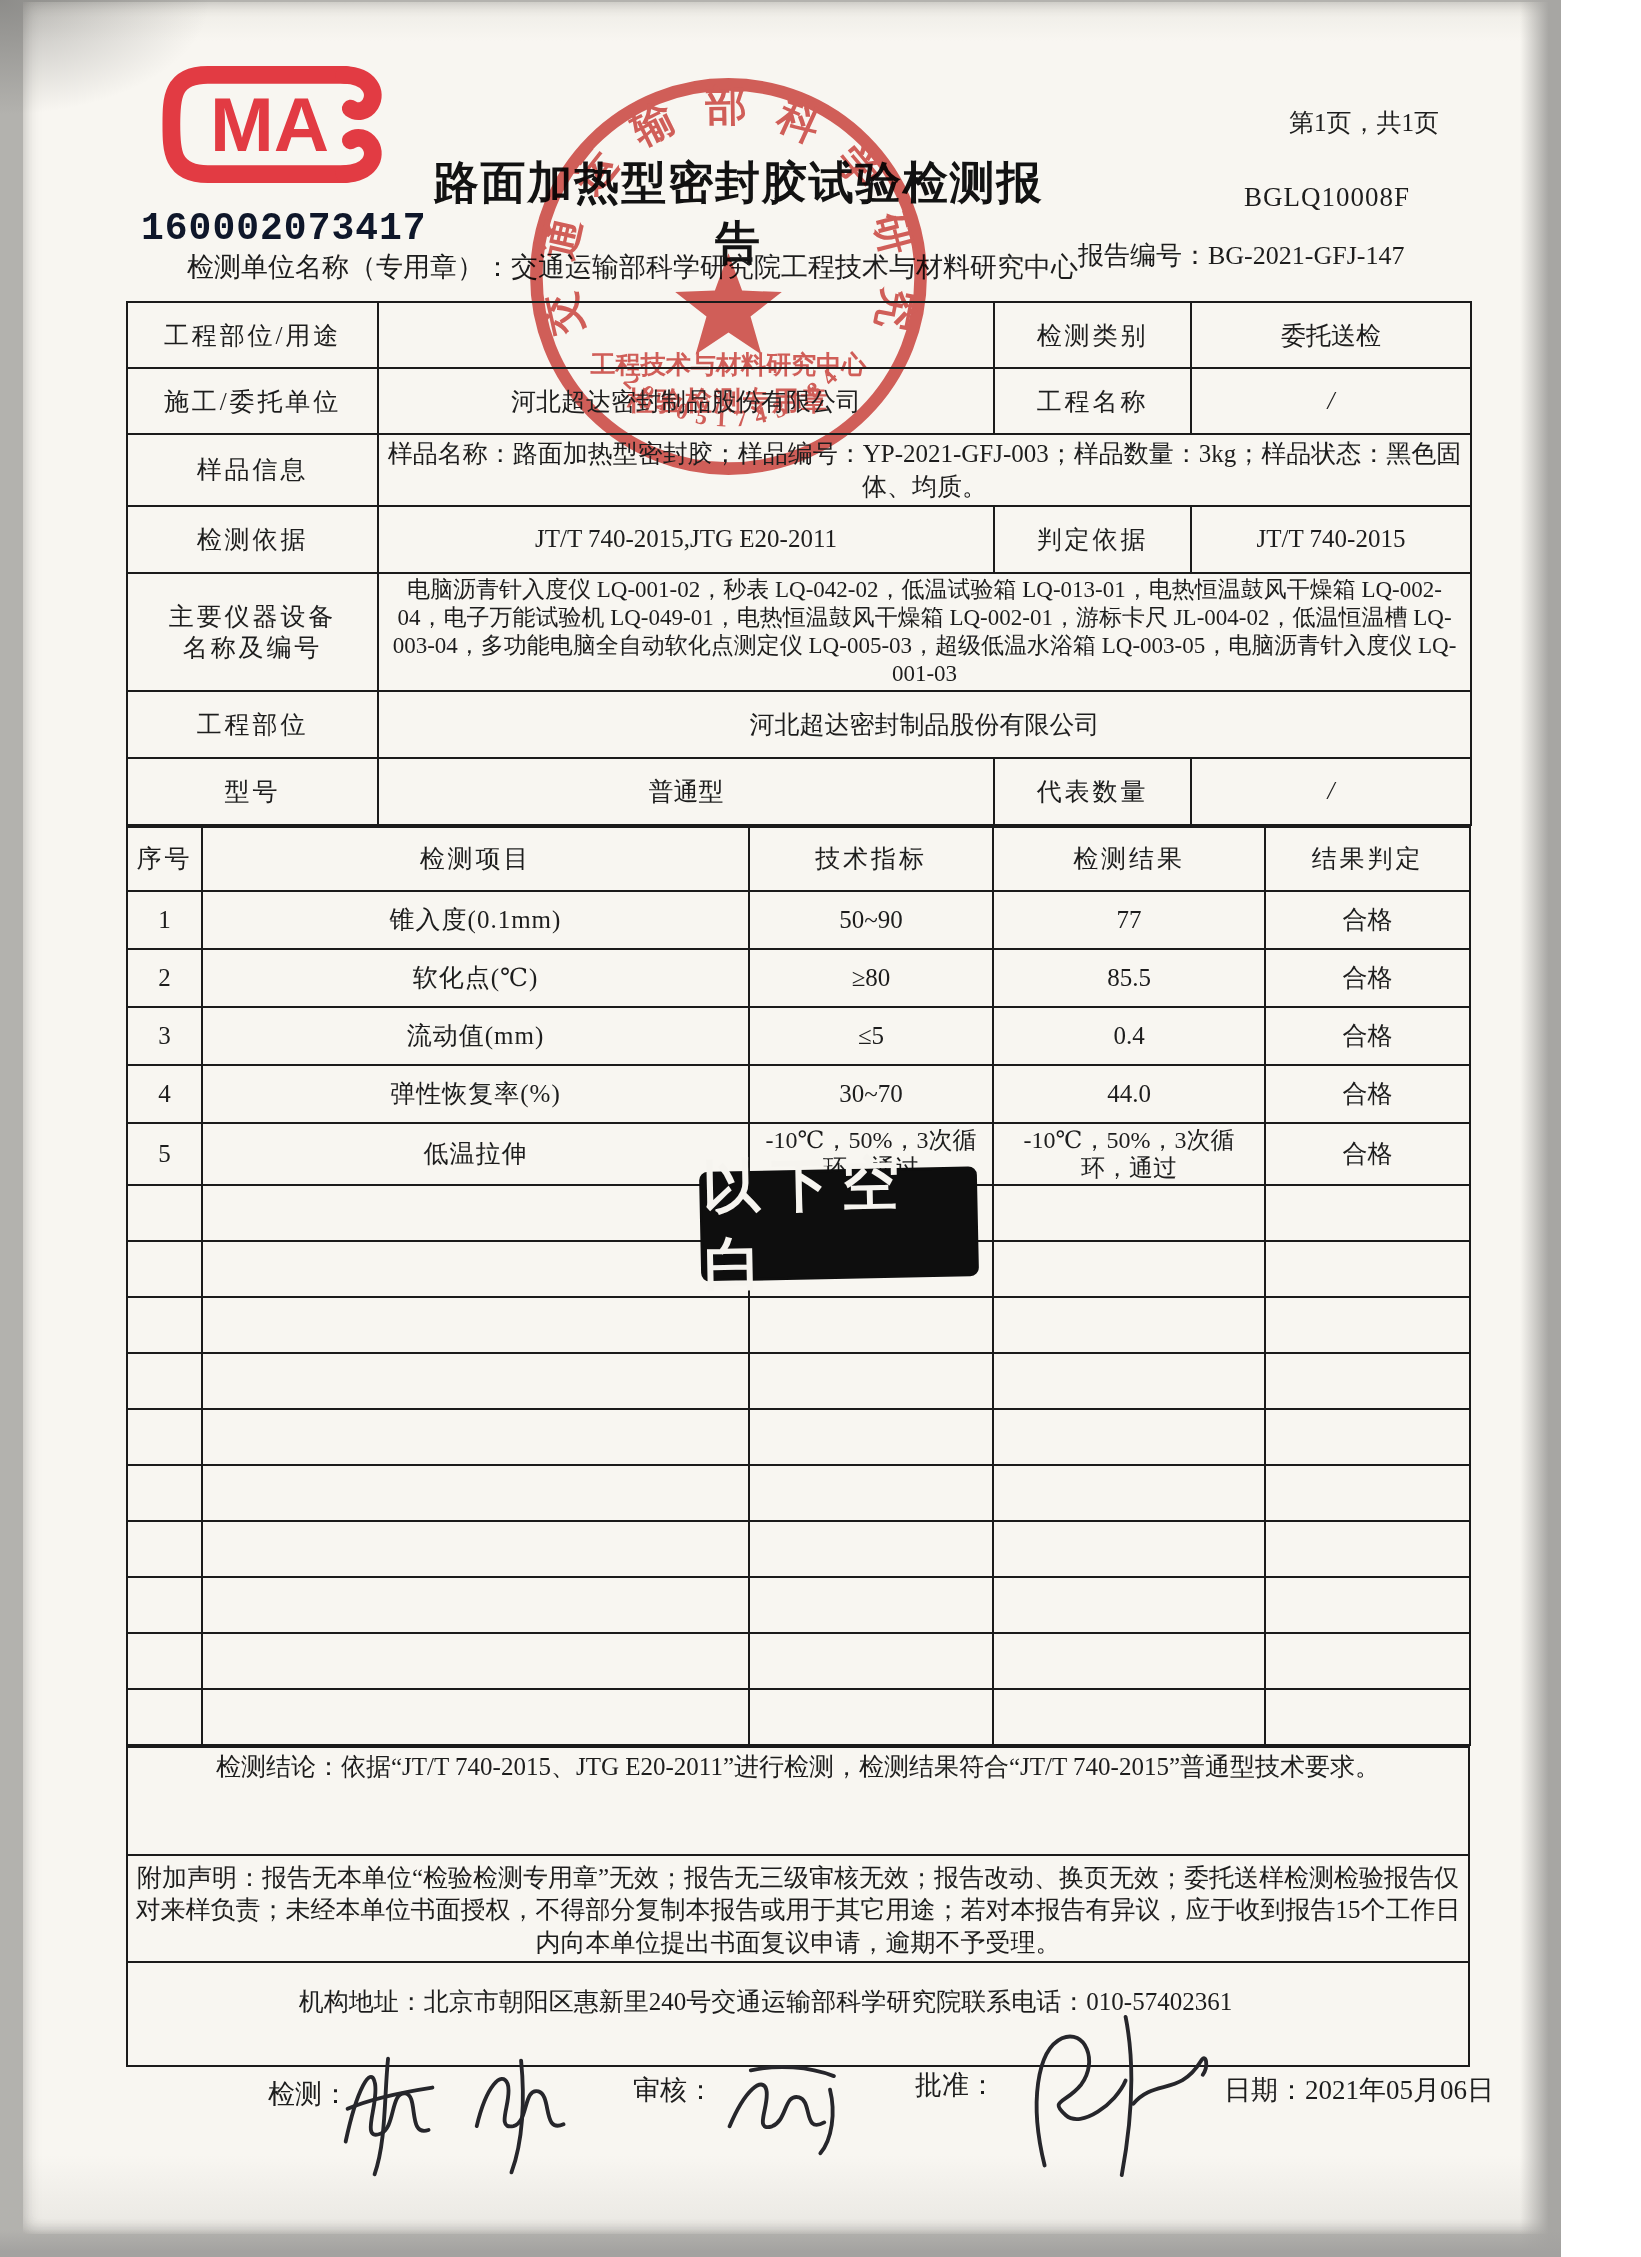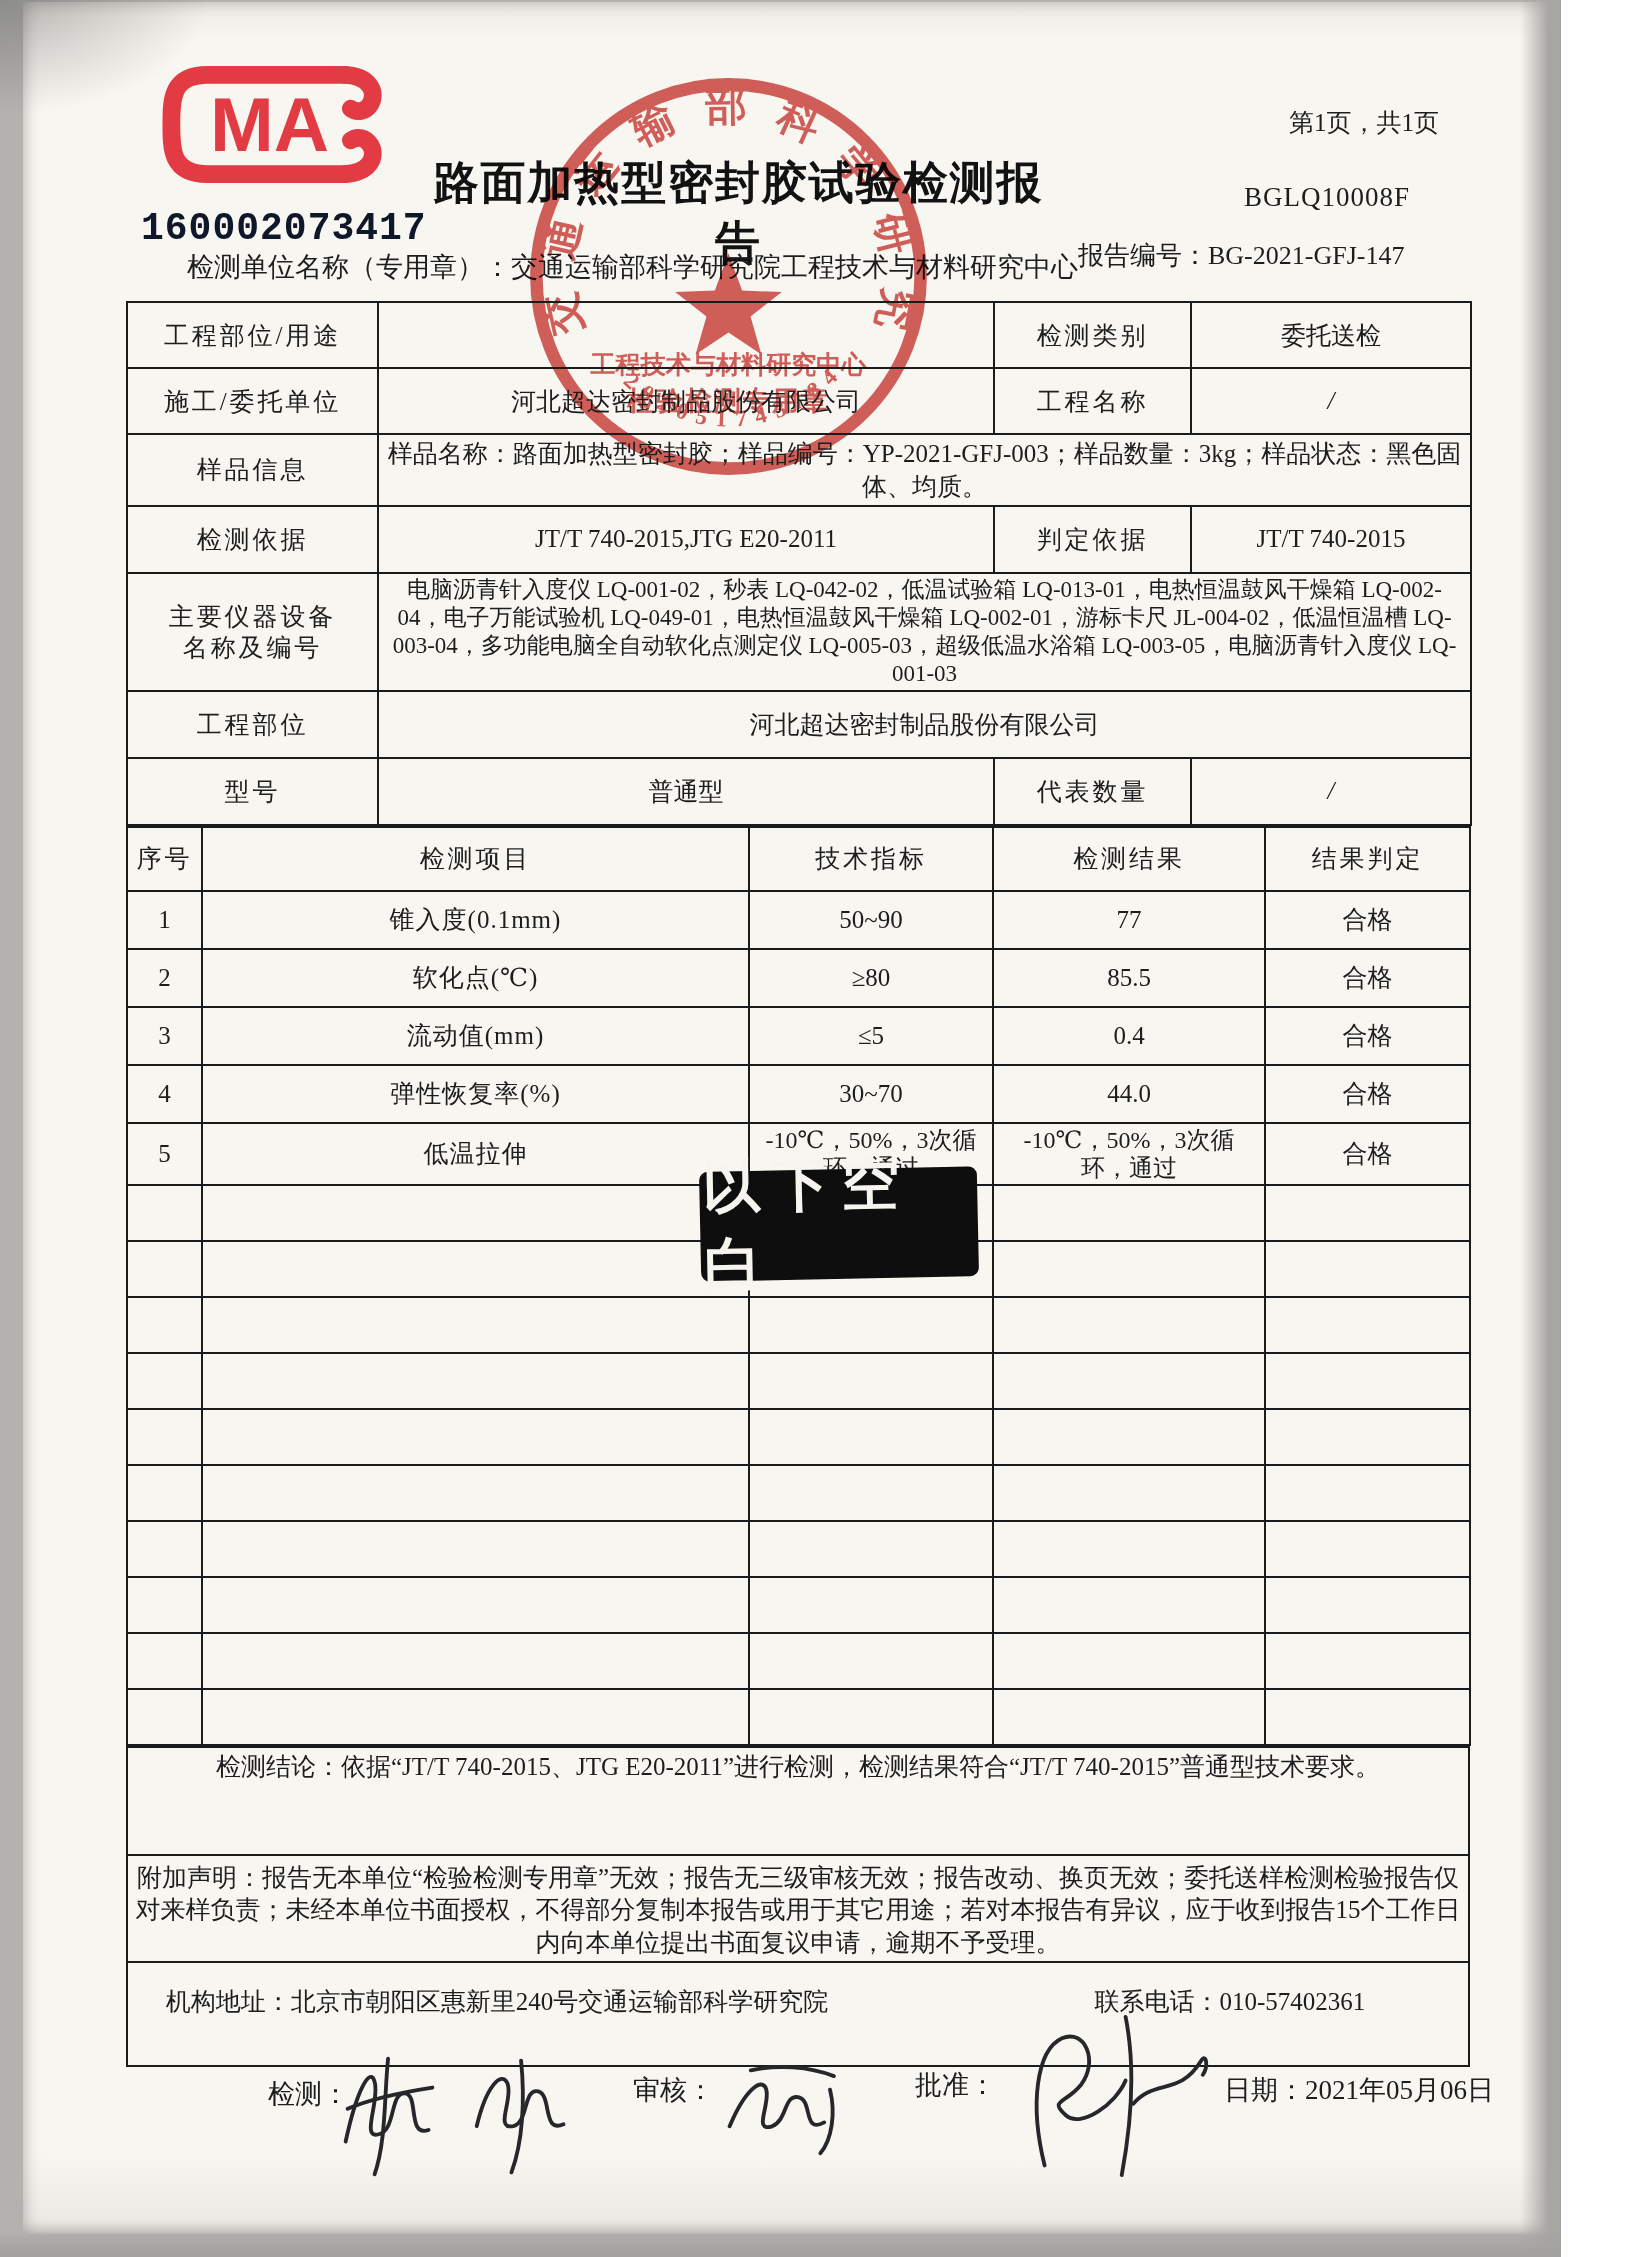--- a/index.html
+++ b/index.html
@@ -34,21 +34,21 @@
   table.tbl{border-collapse:collapse;table-layout:fixed;width:1344px;}
   table.tbl td{border:2.4px solid #1b1b1b;text-align:center;font-size:25px;padding:1.9px 5.8px;overflow:hidden;}
   table.info-tbl,table.results-tbl,table.footer-tbl{border:2.9px solid #141414;}
   td.lbl{letter-spacing:2.9px;}
   td.left{text-align:left;padding:5.8px 13.5px;line-height:1.32;font-size:24px;}
   td.pre{white-space:pre-line;line-height:1.25;}
   .results-tbl td{font-size:25px;}
   .results-tbl td.item{letter-spacing:1px;margin-left:8px;}
   .results-tbl td.wrap2{font-size:24px;line-height:1.18;padding:1.9px 9.7px;}
   .footer-tbl td{text-align:left;vertical-align:top;padding:9.7px 15.4px;font-size:26px;line-height:1.38;border-width:2.9px;}
-  .addr-flex{display:flex;justify-content:space-between;padding-right:97px;padding-top:19.3px;margin-left:32px;}
+  .addr-flex{display:flex;justify-content:center;padding-right:97px;padding-top:19.3px;margin-left:32px;}
   .slash{font-size:29px;font-style:italic;}
 
   
   .blank-stamp{position:absolute;left:703px;top:1172px;width:272px;height:104px;
          background:#0e0e0e;color:#f6f4ef;display:flex;align-items:center;justify-content:center;
          font-size:58px;font-weight:bold;letter-spacing:11.6px;transform:rotate(-1.2deg);
          border-radius:5.8px;box-shadow:0 0 0 2.9px #0e0e0e;}
 
   
   .signoff{position:absolute;left:0;top:2053px;width:1641px;height:174px;}

